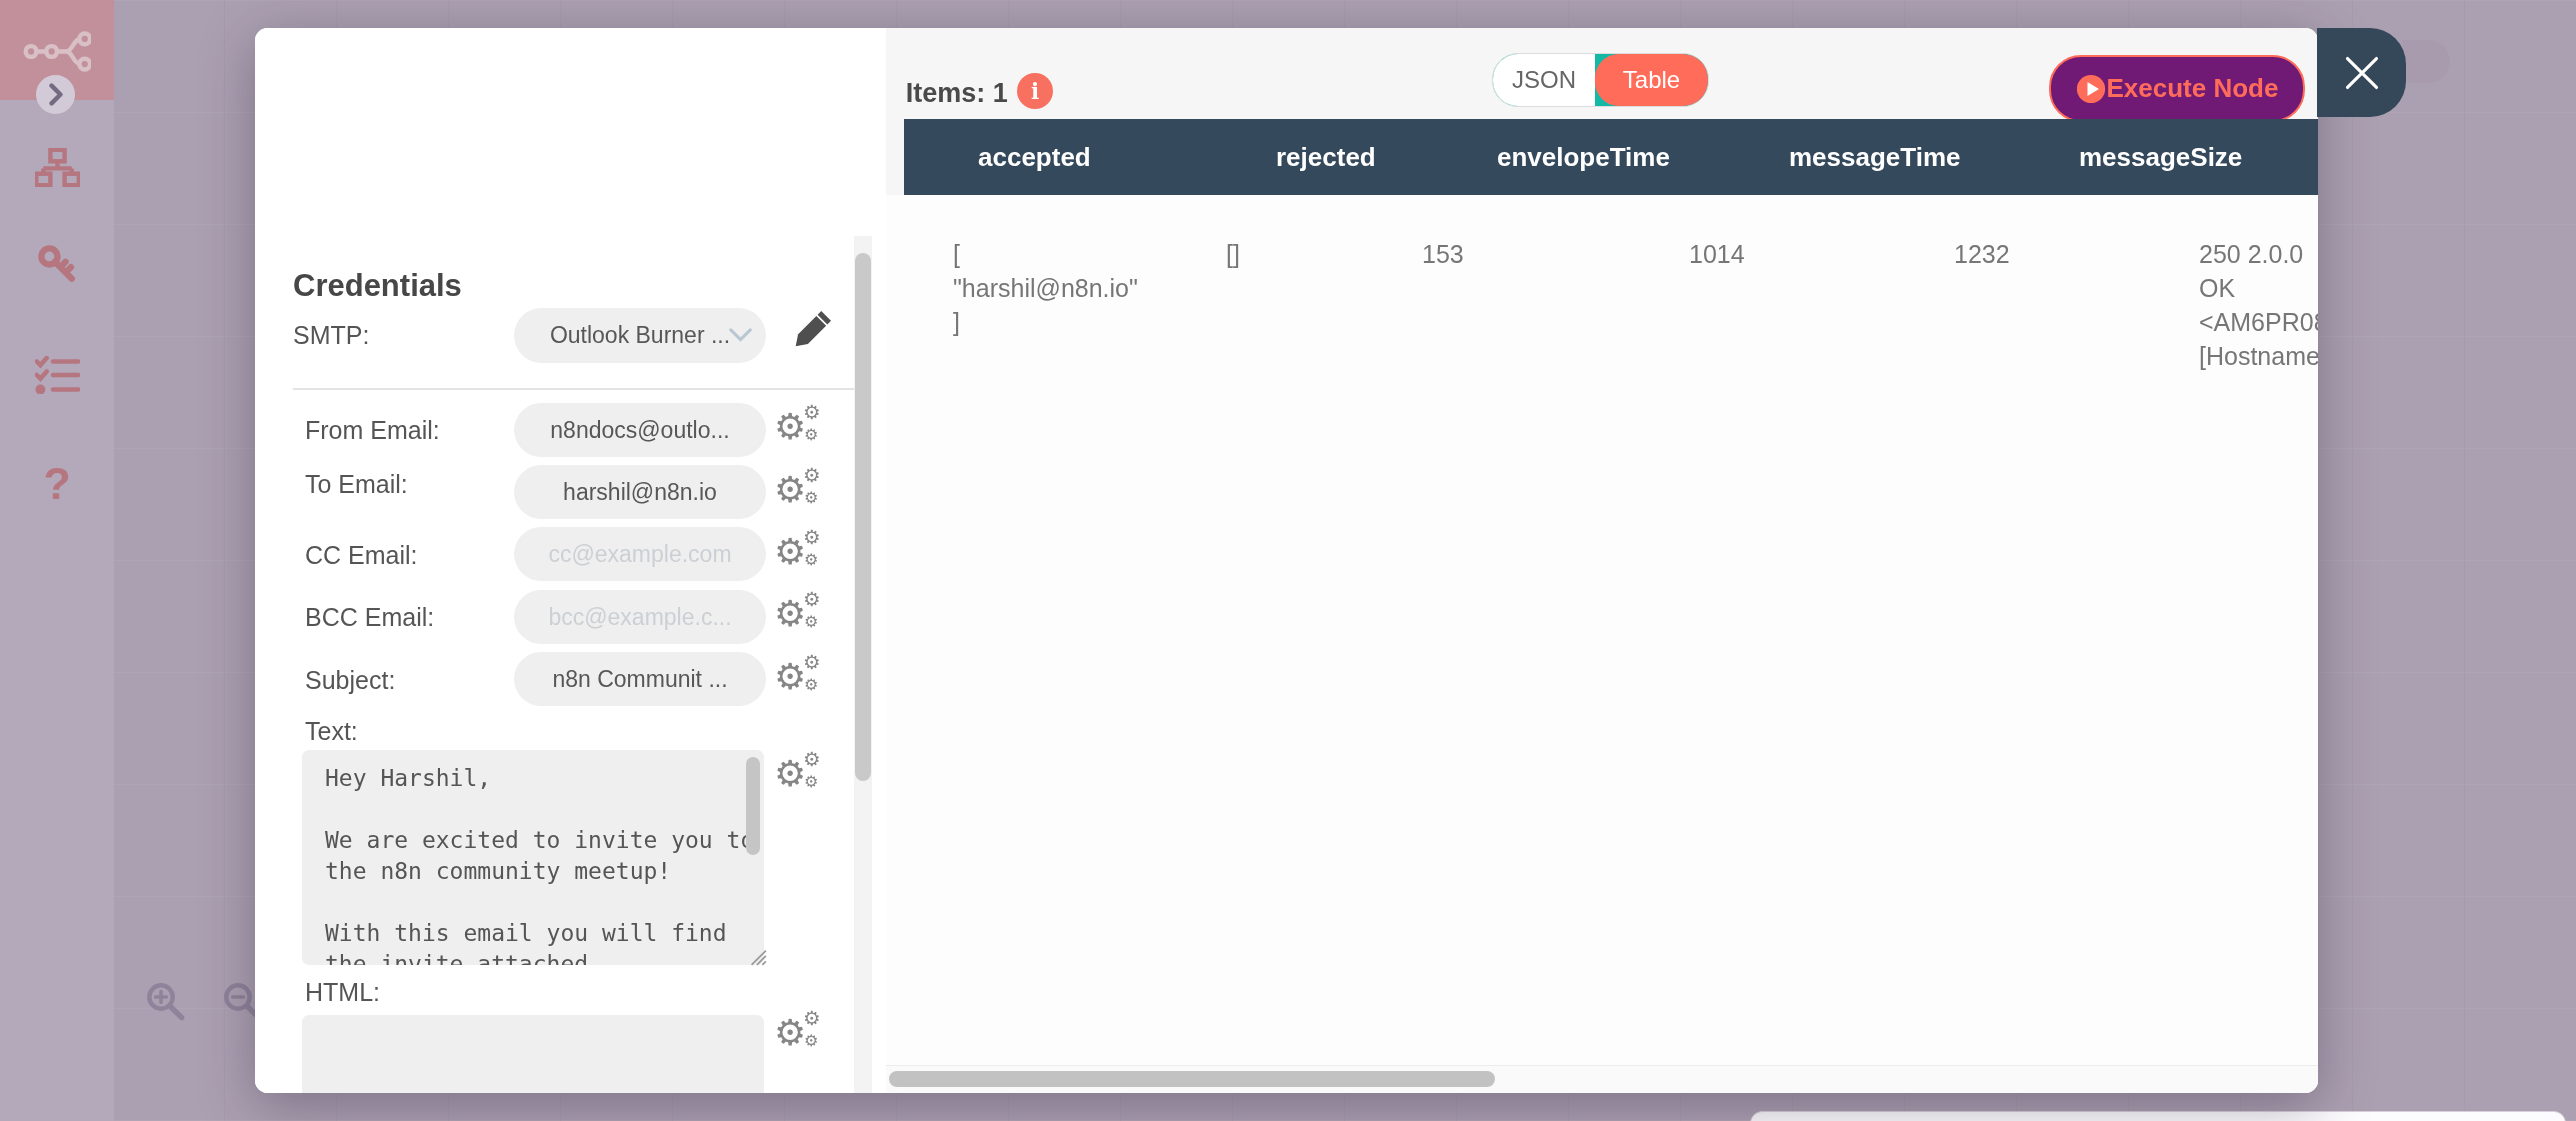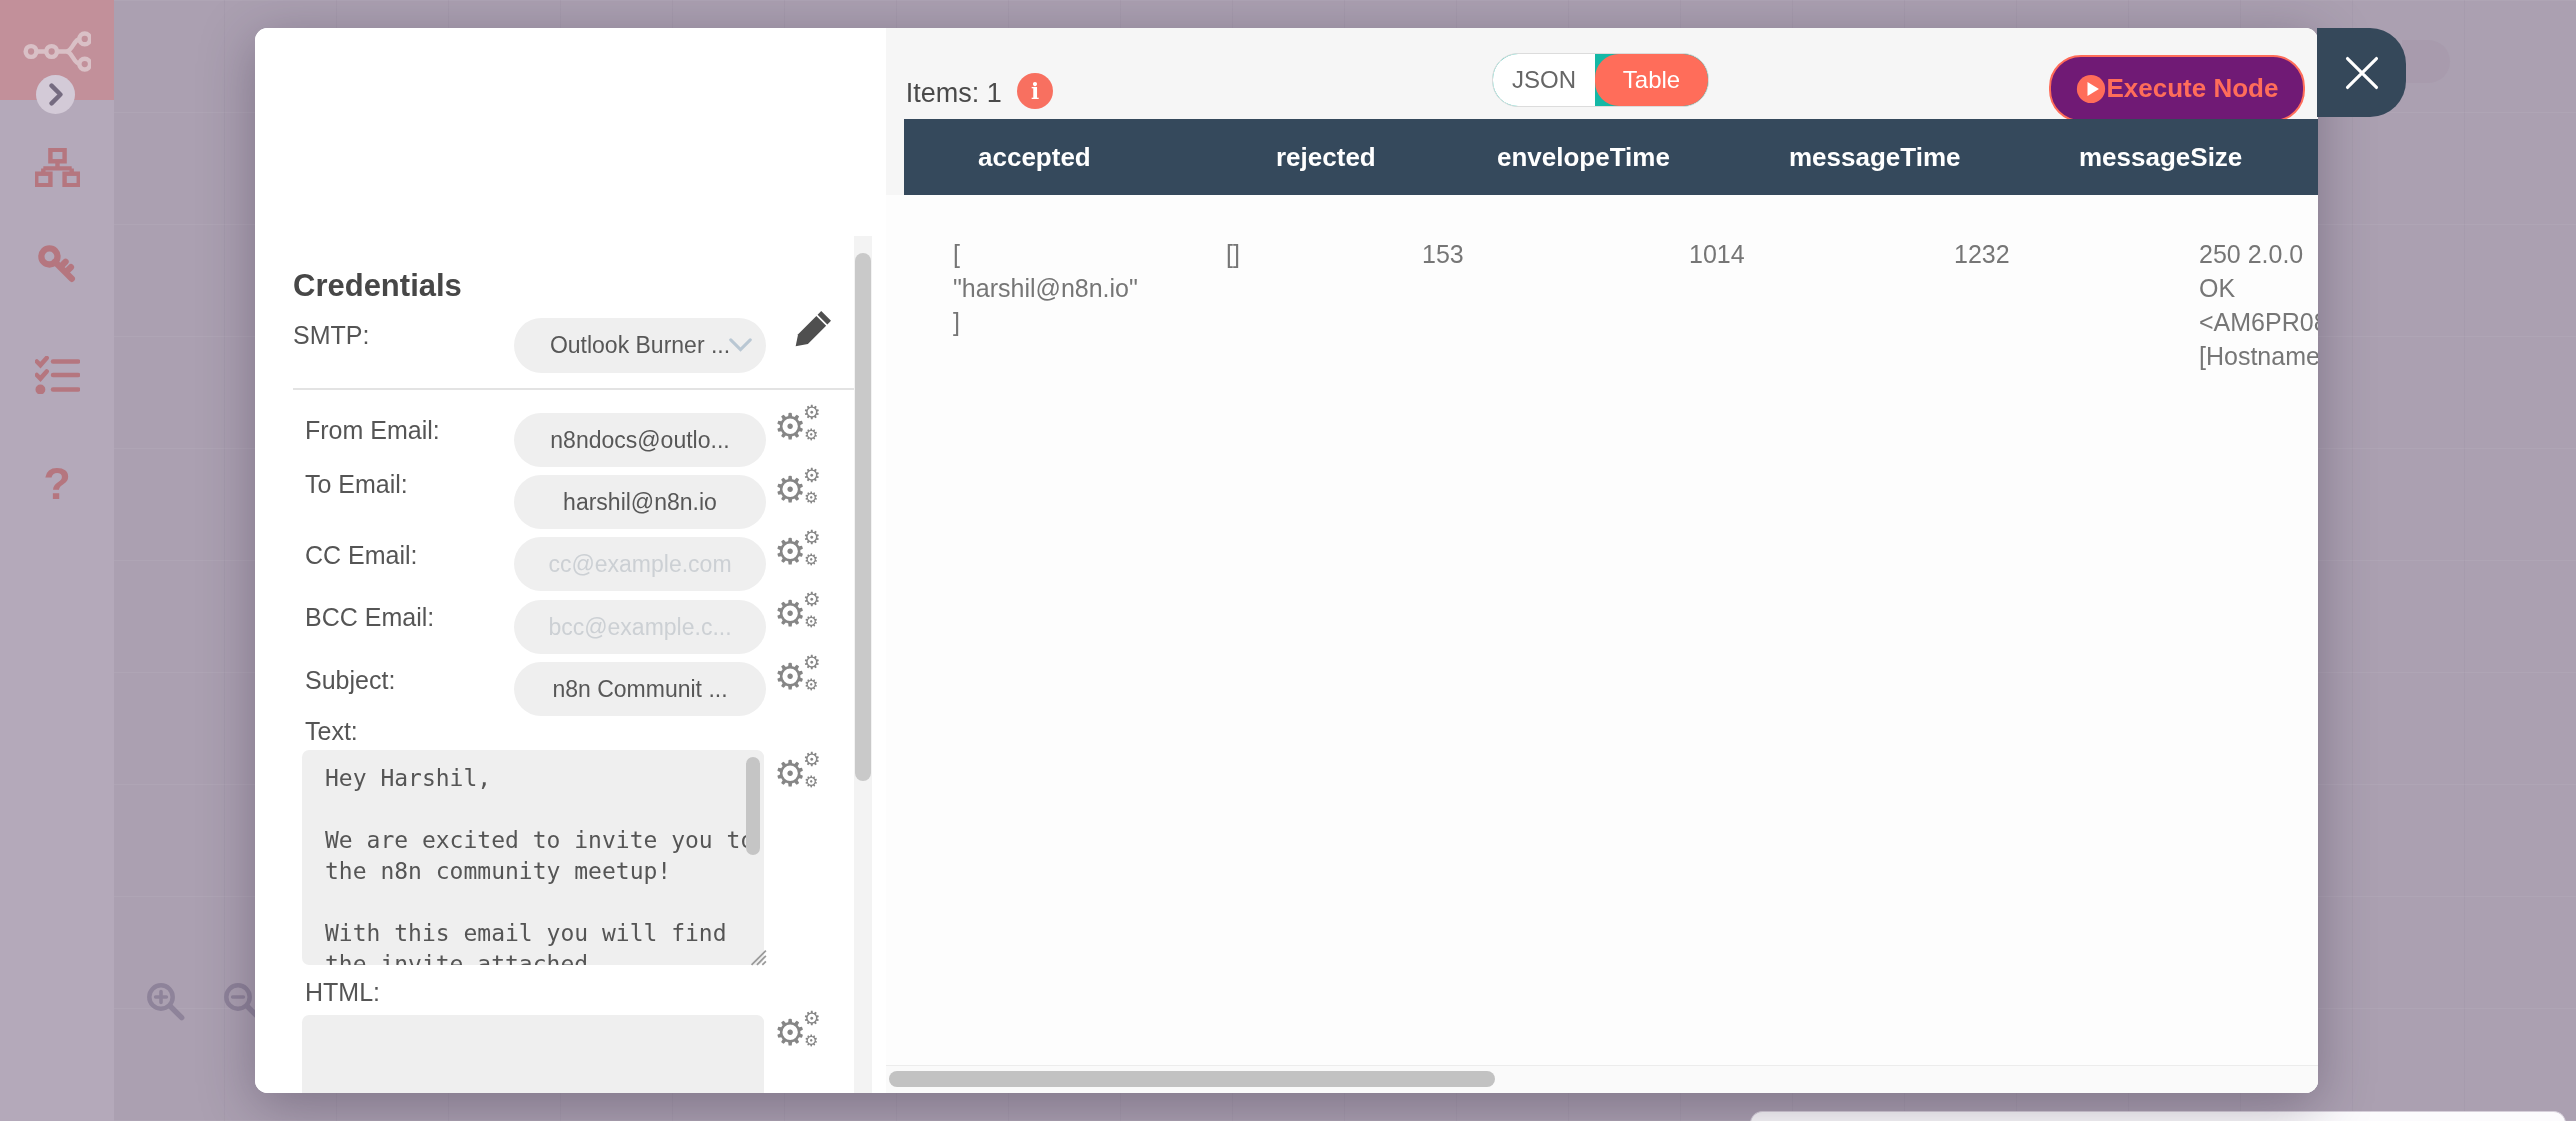--- a/index.html
+++ b/index.html
@@ -34,41 +34,41 @@
   .lp-title{position:absolute;left:38px;top:36px;font-size:30px;font-weight:600;color:#535353;}
   .tabs{position:absolute;left:0;bottom:0;width:100%;height:57px;display:flex;}
   .tab{flex:1;display:flex;align-items:center;justify-content:center;font-size:25px;color:#666;}
   .tab.active{color:#ff6d5a;font-weight:700;}
   .tab-underline{position:absolute;left:0;bottom:-1.8px;width:279px;height:5.4px;background:#ff6d5a;}
 
   .lp-heading{position:absolute;left:38px;top:240px;font-size:31px;font-weight:700;color:#474747;}
   .p-label{position:absolute;left:38px;font-size:25px;color:#555;}
   .p-label.indent{left:50px;}
   .pill{position:absolute;left:259px;width:252px;height:54px;border-radius:27px;background:#efefef;
-    display:flex;align-items:center;justify-content:center;font-size:23px;color:#575757;margin-top:10px;}
+    display:flex;align-items:center;justify-content:center;font-size:23px;color:#575757;}
   .pill.placeholder{color:#ccd0d4;}
   .divider{position:absolute;left:38px;top:360px;width:564px;height:1.8px;background:#e3e3e3;}
   .chev-down{position:absolute;right:14.3px;top:19.7px;}
   .pencil{position:absolute;left:537px;top:283px;width:39px;height:39px;cursor:pointer;}
   .gears{position:absolute;left:519px;width:52px;height:47px;color:#868686;cursor:pointer;}
   .gear-big{position:absolute;left:0;top:1.8px;font-size:36px;line-height:36px;}
   .gear-s1{position:absolute;left:29px;top:-3.6px;font-size:19.7px;line-height:19.7px;}
   .gear-s2{position:absolute;left:30px;top:19.7px;font-size:16px;line-height:16px;}
 
   .textarea{position:absolute;left:47px;width:462px;background:#efefef;border-radius:7.2px;overflow:hidden;}
   .ta-text{position:absolute;left:23px;top:12.5px;font-family:"DejaVu Sans Mono","Liberation Mono",monospace;
     font-size:23px;line-height:31px;color:#555;white-space:pre;}
   .ta-scroll{position:absolute;right:4.5px;top:7.2px;width:13.4px;height:98px;border-radius:7.2px;background:#c5c5c5;}
   .resize-h{position:absolute;left:493px;top:919px;width:19.7px;height:19.7px;}
   .lp-scrolltrack{position:absolute;left:599px;top:208px;width:18px;height:858px;background:#f3f3f3;}
   .lp-scrollthumb{position:absolute;left:600px;top:225px;width:16px;height:528px;border-radius:8px;background:#c9c9c9;}
 
   
   .right-panel{position:relative;flex:1;height:100%;background:#f6f6f6;}
-  .items-label{position:absolute;left:19.7px;top:50px;font-size:27px;color:#4a4a4a;}
+  .items-label{position:absolute;left:19.7px;top:50px;font-size:27px;color:#4a4a4a;font-weight:bold;}
   .info-icon{position:absolute;left:131px;top:45px;width:36px;height:36px;border-radius:50%;background:#f87060;
     color:#fff;display:flex;align-items:center;justify-content:center;
     font-family:"DejaVu Serif","Liberation Serif",serif;font-size:21.5px;font-weight:bold;cursor:pointer;}
   .toggle{position:absolute;left:606px;top:25px;height:52px;display:flex;border-radius:26px;
     overflow:hidden;border:1.8px solid #dcdcdc;background:#14b8a6;}
   .toggle-opt{display:flex;align-items:center;justify-content:center;font-size:24px;cursor:pointer;}
   .toggle-json{width:102px;background:#fff;color:#666;}
   .toggle-table{width:113px;background:#ff6d5a;color:#fff;border-radius:24px;}
   .execute-btn{position:absolute;left:1163px;top:27px;width:252px;height:63px;border-radius:32px;
     border:2.7px solid #ff6d5a;background:#701a75;display:flex;align-items:center;justify-content:center;

